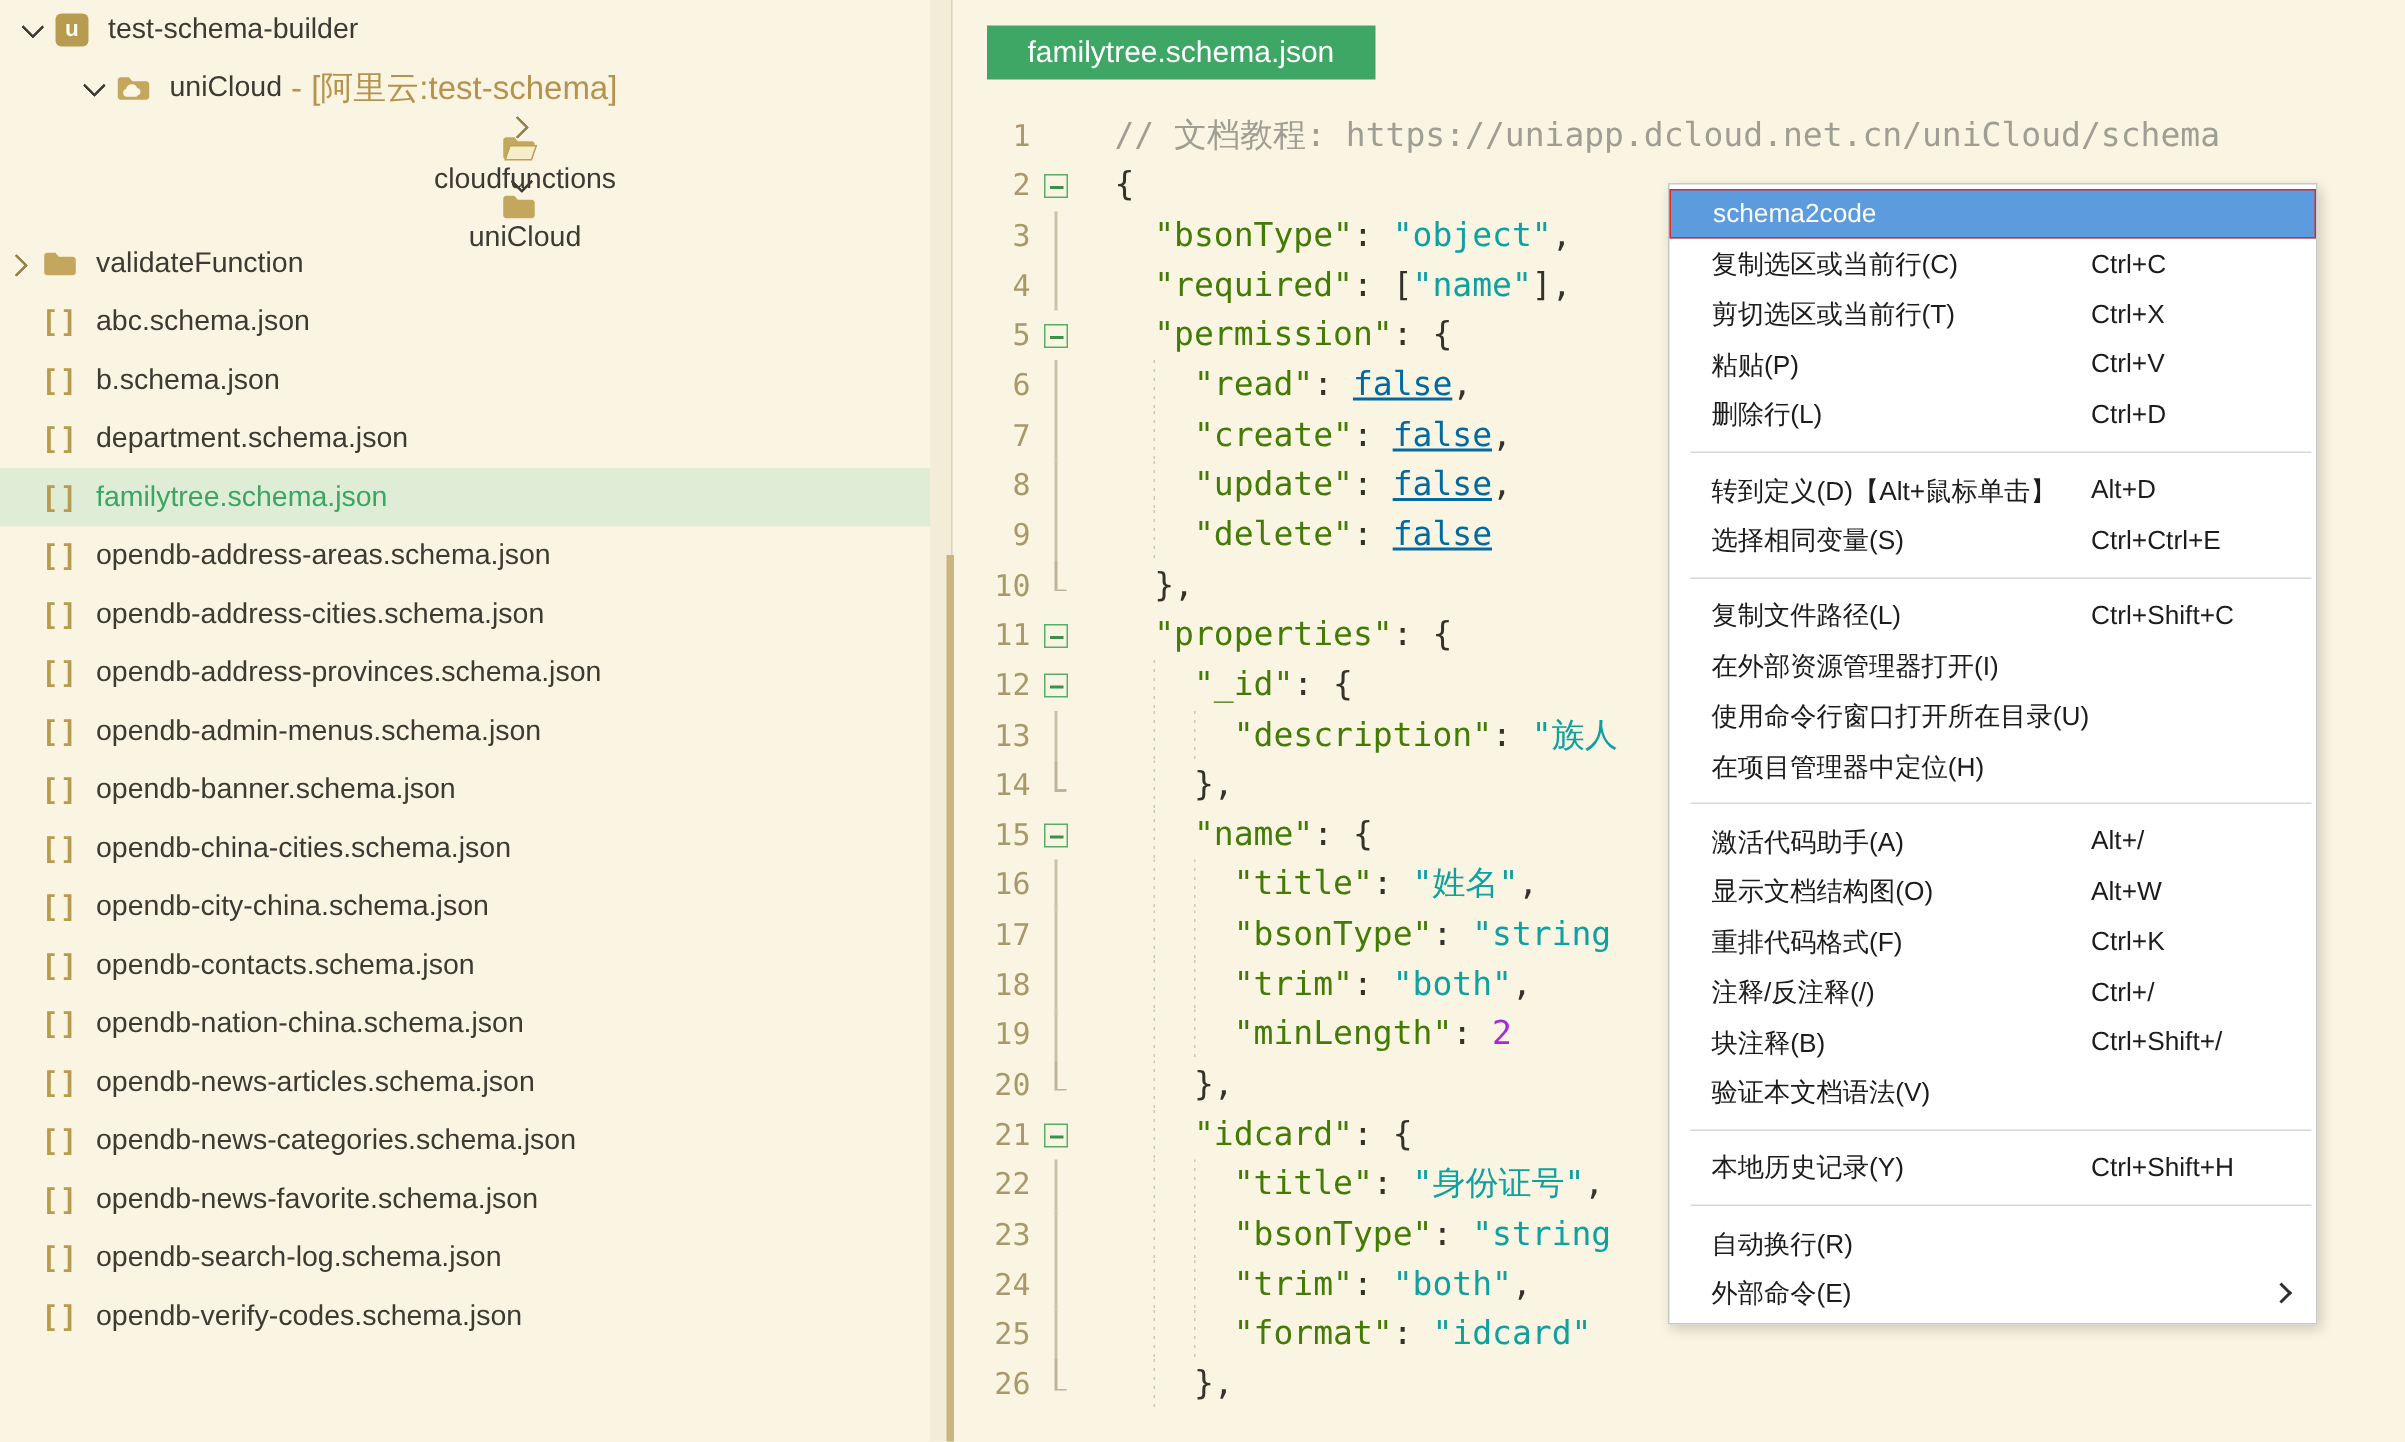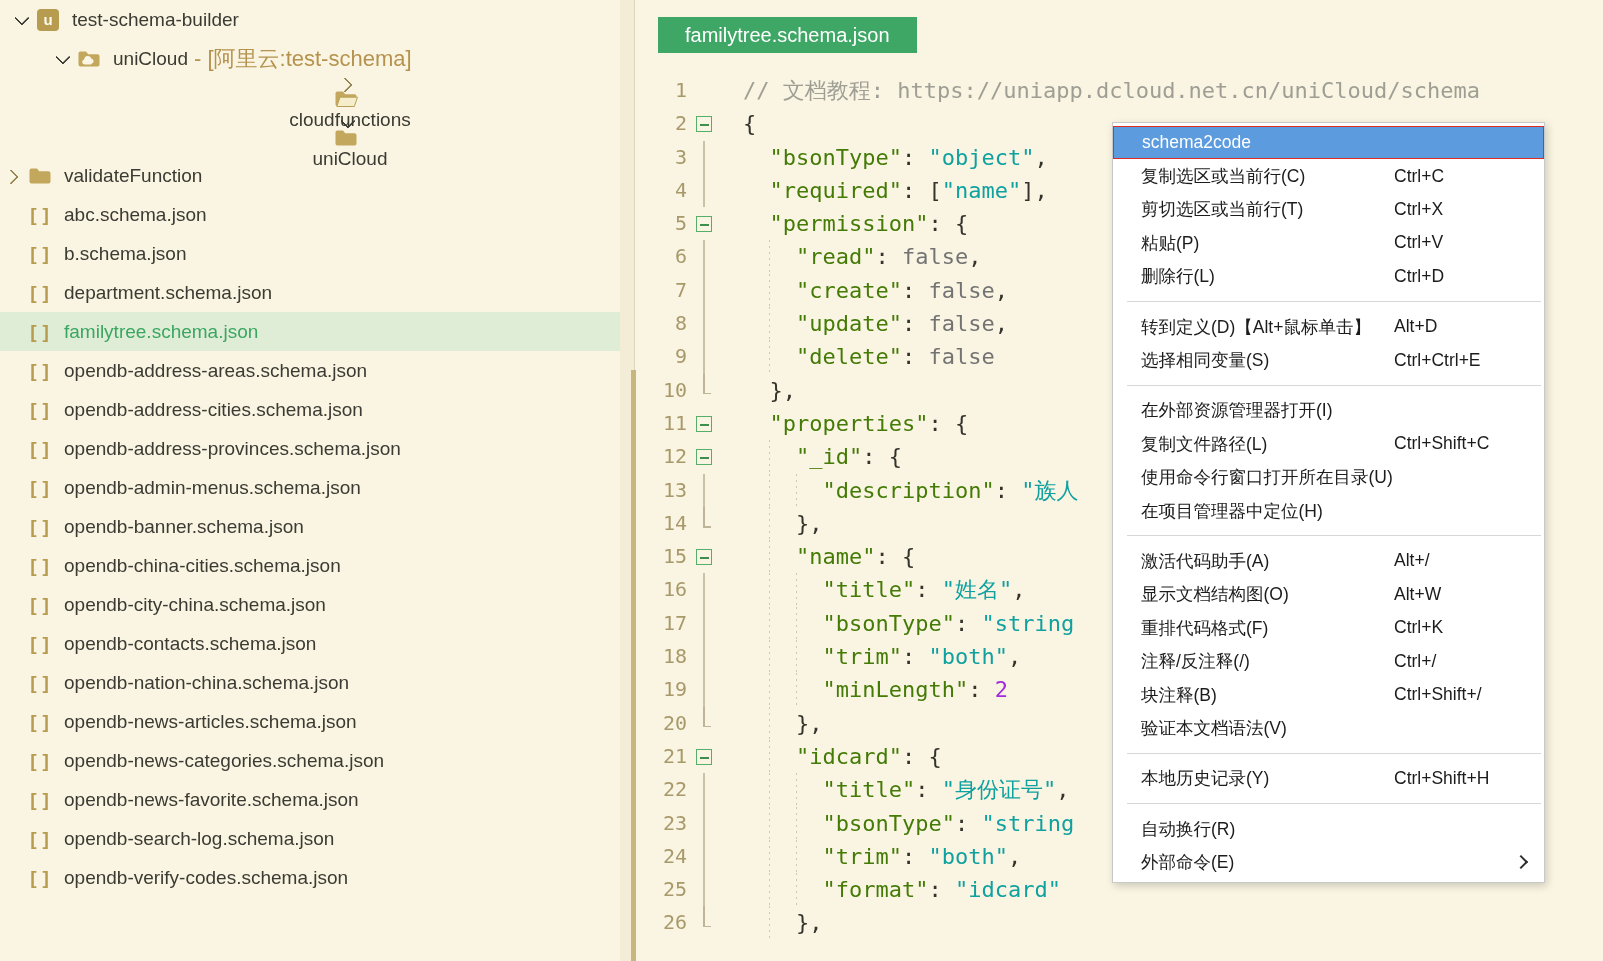--- a/index.html
+++ b/index.html
@@ -41,21 +41,21 @@
   .ln{width:46px;min-width:46px;text-align:right;color:#A8996B;font-size:20px;}
   .fold{width:32px;min-width:32px;position:relative;}
   .fold.open::before{content:"";position:absolute;left:9px;top:9px;width:14px;height:14px;border:1.5px solid #58AE68;background:transparent;}
   .fold.open::after{content:"";position:absolute;left:13px;top:17px;width:9px;height:2px;background:#3E8E4E;}
   .fold.cont::before{content:"";position:absolute;left:16px;top:0;width:1.5px;height:100%;background:#C9C2A8;}
   .fold.end::before{content:"";position:absolute;left:16px;top:0;width:1.5px;height:58%;background:#BDB49A;}
   .fold.end::after{content:"";position:absolute;left:16px;top:58%;width:8px;height:1.5px;background:#BDB49A;}
   .codeline{position:relative;margin-left:24px;white-space:pre;}
   .g{position:absolute;top:0;width:1px;height:100%;
      background:repeating-linear-gradient(to bottom,#CFC9B2 0 2px,transparent 2px 6px);}
-  .c{color:#9E9E94;} .k{color:#447A06;} .s{color:#0FA0A0;} .b{color:#737373;} .n{color:#A32BD9;} .p{color:#33332B;}
+  .c{color:#9E9E94;} .k{color:#447A06;} .s{color:#0FA0A0;} .b{color:#0369a1;text-decoration:underline;} .n{color:#A32BD9;} .p{color:#33332B;}
   
   .menu{position:absolute;left:1073px;top:122px;width:433px;background:#FFFFFF;
     border:1px solid #C9C9C9;box-shadow:2px 3px 8px rgba(0,0,0,0.18);padding:3px 0;z-index:50;box-sizing:border-box;margin-left:39px;}
   .mi{position:relative;height:33.4px;display:flex;align-items:center;padding-left:28px;
       font-size:17.5px;color:#1C1C1C;box-sizing:border-box;}
   .mi .msc{position:absolute;left:281px;}
   .mi.sel{background:#5B9BDE;color:#FFFFFF;border:1px solid #E02B24;}
   .msep{border-top:1px solid #D7D7D7;margin:8px 3px 8px 14px;height:0;}
   .marrow{position:absolute;right:18px;top:12px;width:8px;height:8px;
     border-right:2px solid #2E2E2E;border-bottom:2px solid #2E2E2E;transform:rotate(-45deg);}
@@ -402,25 +402,25 @@
     <div class="mi">
       <span>转到定义(D)【Alt+鼠标单击】</span>
       <span class="msc">Alt+D</span>
     </div>
     <div class="mi">
       <span>选择相同变量(S)</span>
       <span class="msc">Ctrl+Ctrl+E</span>
     </div>
     <div class="msep"></div>
     <div class="mi">
-      <span>在外部资源管理器打开(I)</span>
-    </div>
-    <div class="mi">
       <span>复制文件路径(L)</span>
       <span class="msc">Ctrl+Shift+C</span>
+    </div>
+    <div class="mi">
+      <span>在外部资源管理器打开(I)</span>
     </div>
     <div class="mi">
       <span>使用命令行窗口打开所在目录(U)</span>
     </div>
     <div class="mi">
       <span>在项目管理器中定位(H)</span>
     </div>
     <div class="msep"></div>
     <div class="mi">
       <span>激活代码助手(A)</span>

